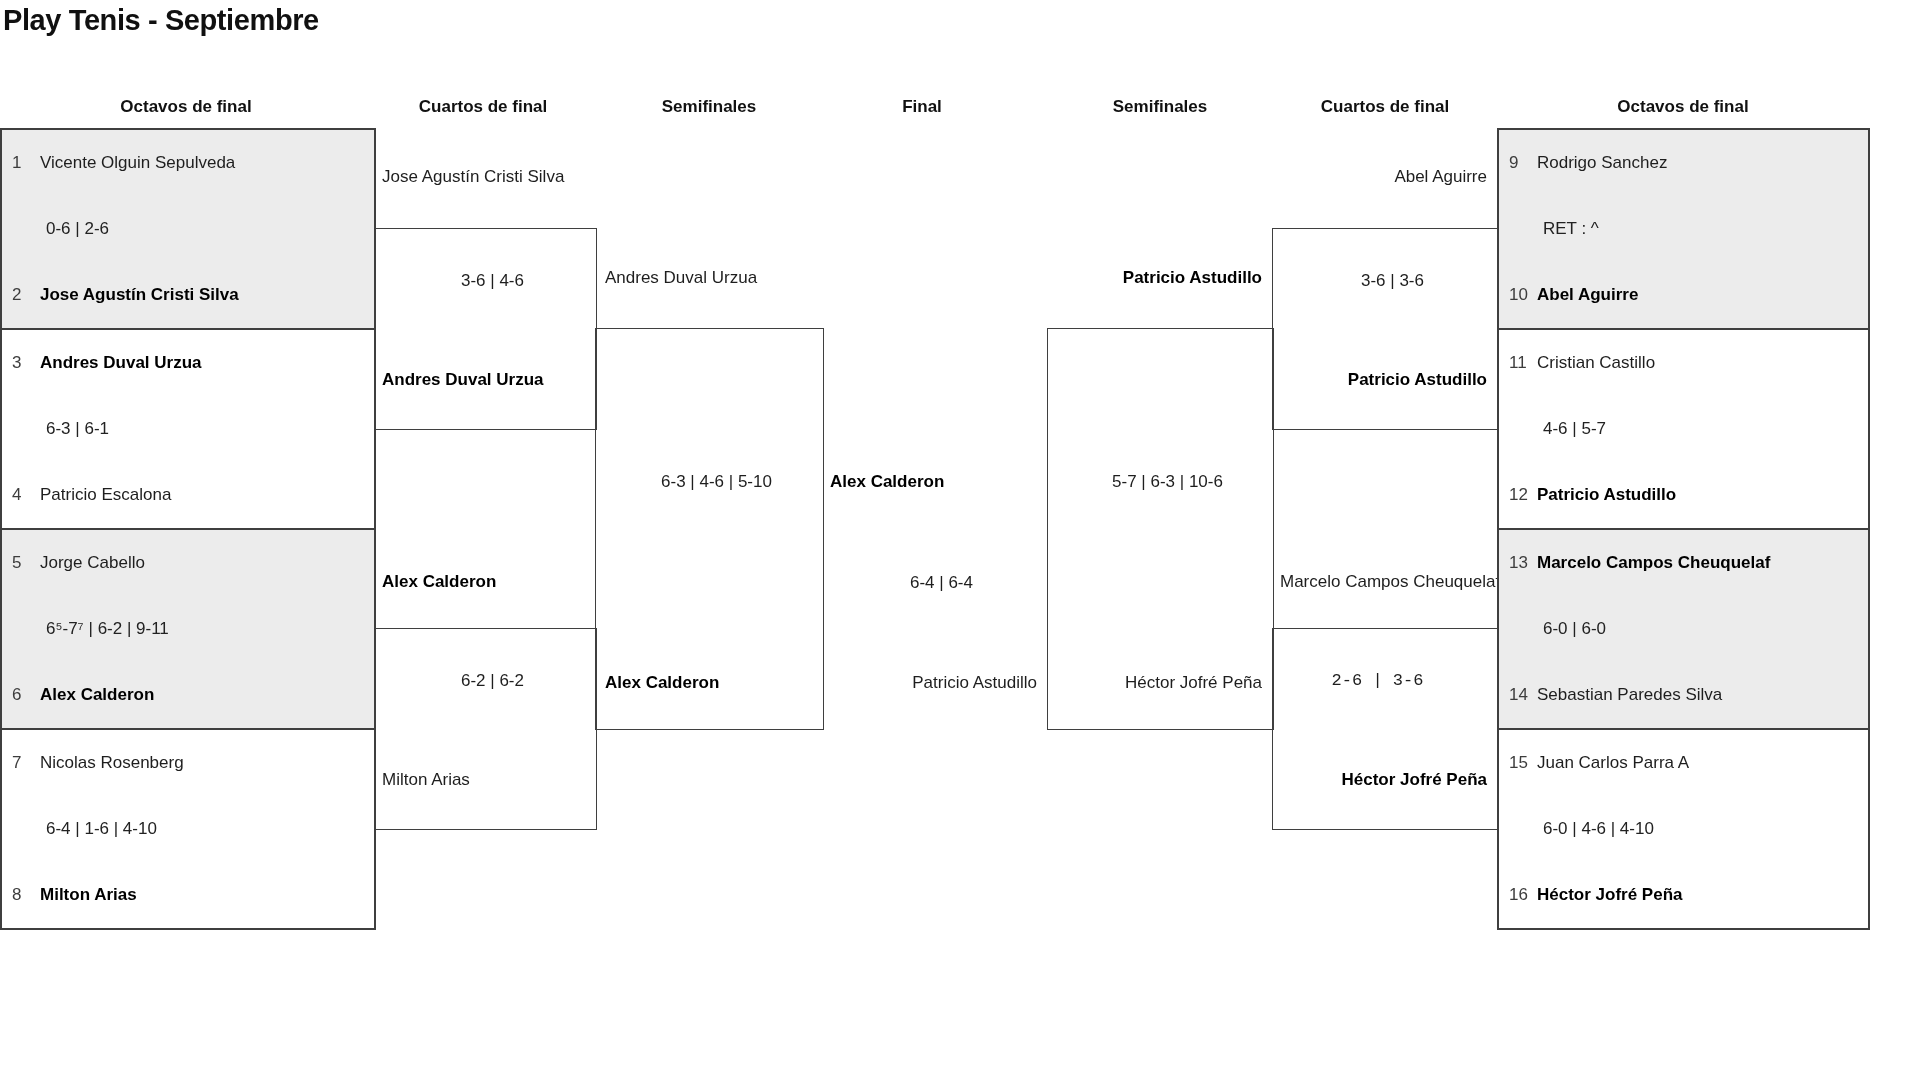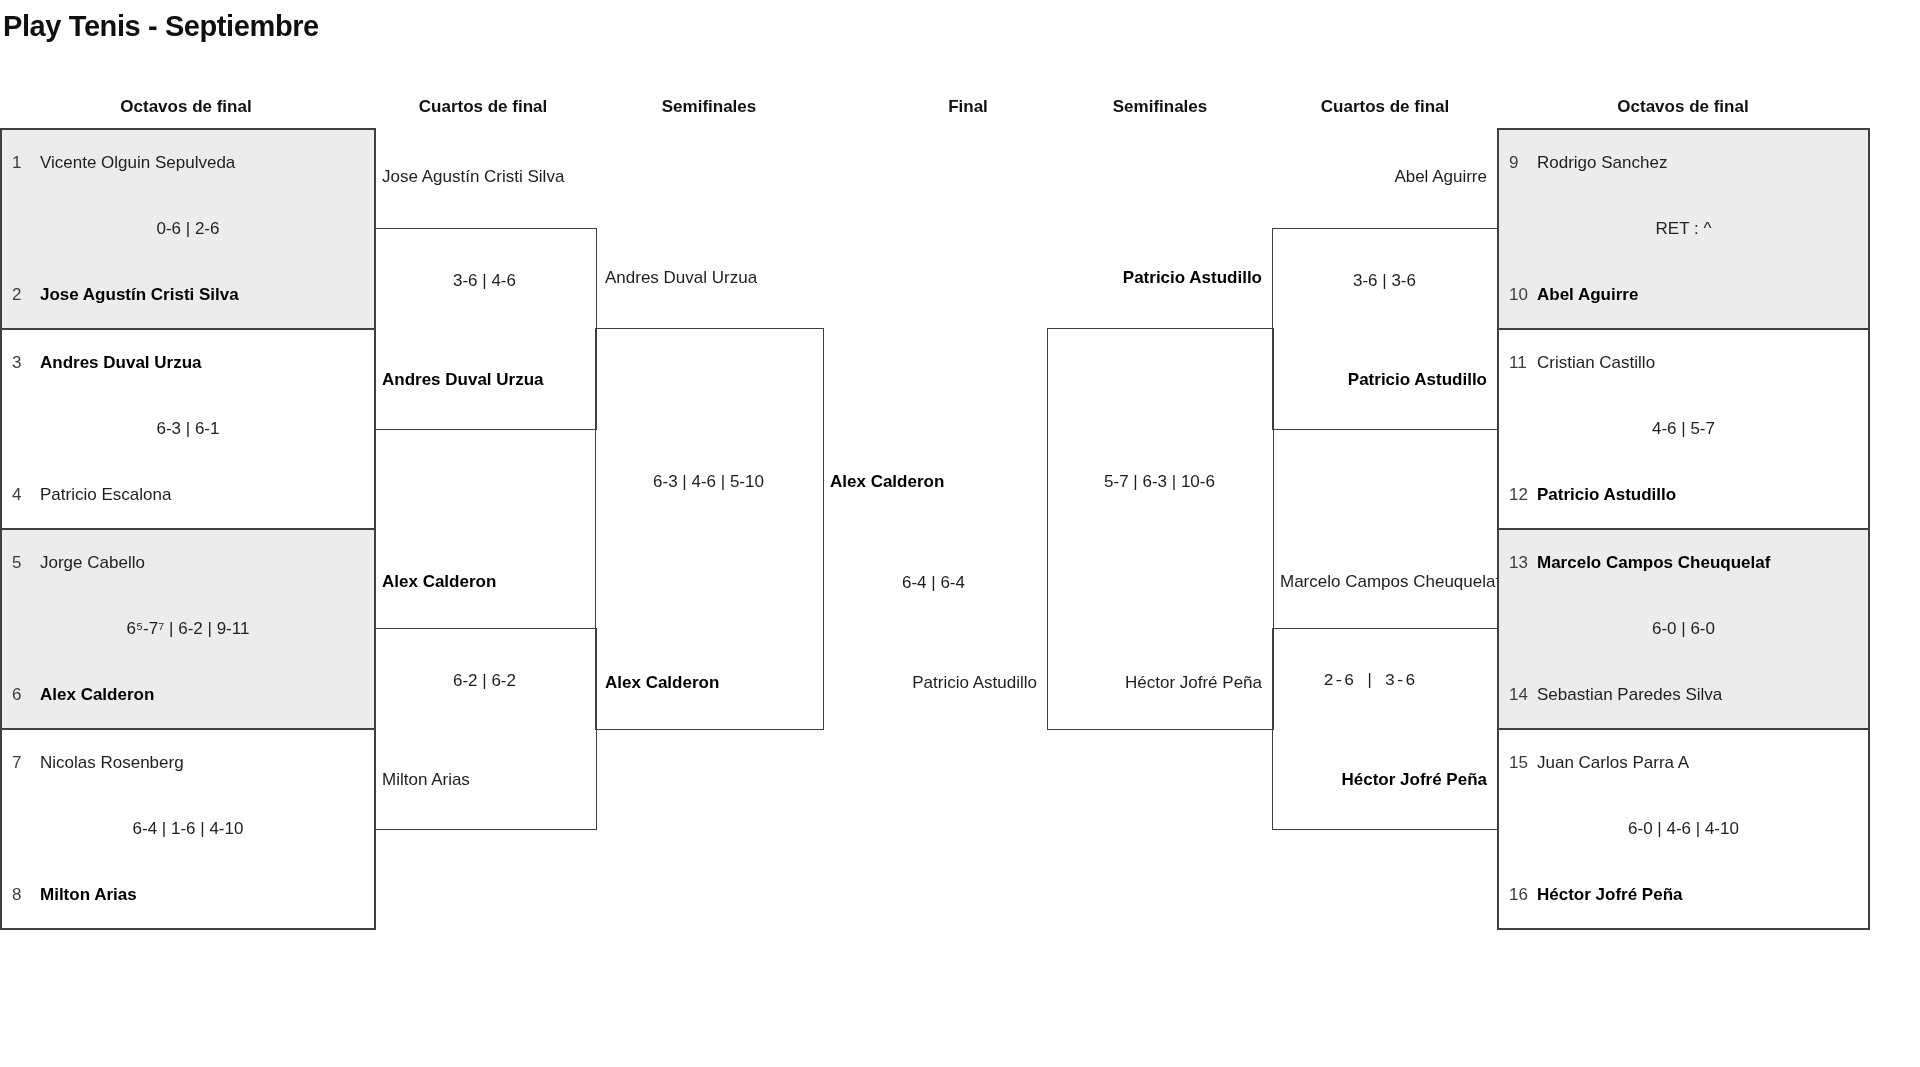--- a/index.html
+++ b/index.html
@@ -3,21 +3,21 @@
 <meta charset="utf-8">
 <style>
   html,body { margin:0; padding:0; background:#ffffff; }
   .page {
     position:relative; width:1920px; height:1067px; overflow:hidden;
     background:#ffffff; color:#1e1e1e;
     font-family:"Liberation Sans", sans-serif;
   }
   
   .title-line { position:absolute; left:3px; font-size:29px; font-weight:700; color:#101010; letter-spacing:-0.4px; white-space:nowrap; }
-  .title-line.l1 { top:10px; }
+  .title-line.l1 { top:4px; }
   .title-line.l2 { top:36px; }
 
   
   .logo { position:absolute; left:1685px; top:2px; width:232px; height:82px; cursor:pointer; }
   .dot { position:absolute; border-radius:50%; }
   .logo-text { position:absolute; left:64px; top:-7px; font-size:50px; font-weight:700; letter-spacing:-2px; color:#76b82a; line-height:66px; }
 
   
   .round-header { position:absolute; top:97px; width:240px; text-align:center; font-size:17px; font-weight:700; color:#111; }
 
@@ -25,44 +25,44 @@
   .oct-col { position:absolute; top:128px; border:2px solid #3f3f3f; background:#ffffff; }
   .obox { position:relative; height:198px; border-bottom:2px solid #3f3f3f; background:#ffffff; }
   .obox:last-child { border-bottom:none; }
   .obox.grey { background:#ececec; }
   .prow { position:absolute; left:10px; right:6px; display:flex; align-items:baseline; gap:6px; font-size:17px; white-space:nowrap; }
   .prow.top { top:23px; }
   .prow.bottom { bottom:23px; }
   .seed { color:#3d3d3d; min-width:22px; flex:0 0 auto; }
   .pname { color:#1e1e1e; }
   .pname.winner { font-weight:700; color:#000; }
-  .mscore { position:absolute; top:50%; transform:translateY(-50%); left:0; right:0; text-align:center; font-size:17px; color:#222; }
+  .mscore { position:absolute; top:50%; transform:translateY(-50%); left:0; right:0; text-align:left; font-size:17px; color:#222;padding-left:44px; }
 
   
   .cbox { position:absolute; border:1.5px solid #3f3f3f; background:transparent; }
 
   
   .lbl { position:absolute; height:24px; line-height:24px; font-size:17px; white-space:nowrap; color:#1e1e1e; }
   .lbl.bold { font-weight:700; color:#000; }
   .lbl.right { text-align:right; }
-  .lbl.center { text-align:center; }
+  .lbl.center { text-align:center;padding-left:8px; }
   .lbl.clip { overflow:hidden; }
 </style>
 </head>
 <body>
 
 <div class="page">
 
   <div class="title-line l1">Play Tenis - Septiembre</div>
 
 
   <div class="round-header" style="left:66px;">Octavos de final</div>
   <div class="round-header" style="left:363px;">Cuartos de final</div>
   <div class="round-header" style="left:589px;">Semifinales</div>
-  <div class="round-header" style="left:848px;">Final</div>
+  <div class="round-header" style="left:802px;">Final</div>
   <div class="round-header" style="left:1040px;">Semifinales</div>
   <div class="round-header" style="left:1265px;">Cuartos de final</div>
   <div class="round-header" style="left:1563px;">Octavos de final</div>
 
   <div class="oct-col" style="left:0;width:372px;">
     <div class="obox grey">
       <div class="prow top">
         <span class="seed">1</span>
         <span class="pname">Vicente Olguin Sepulveda</span>
       </div>

